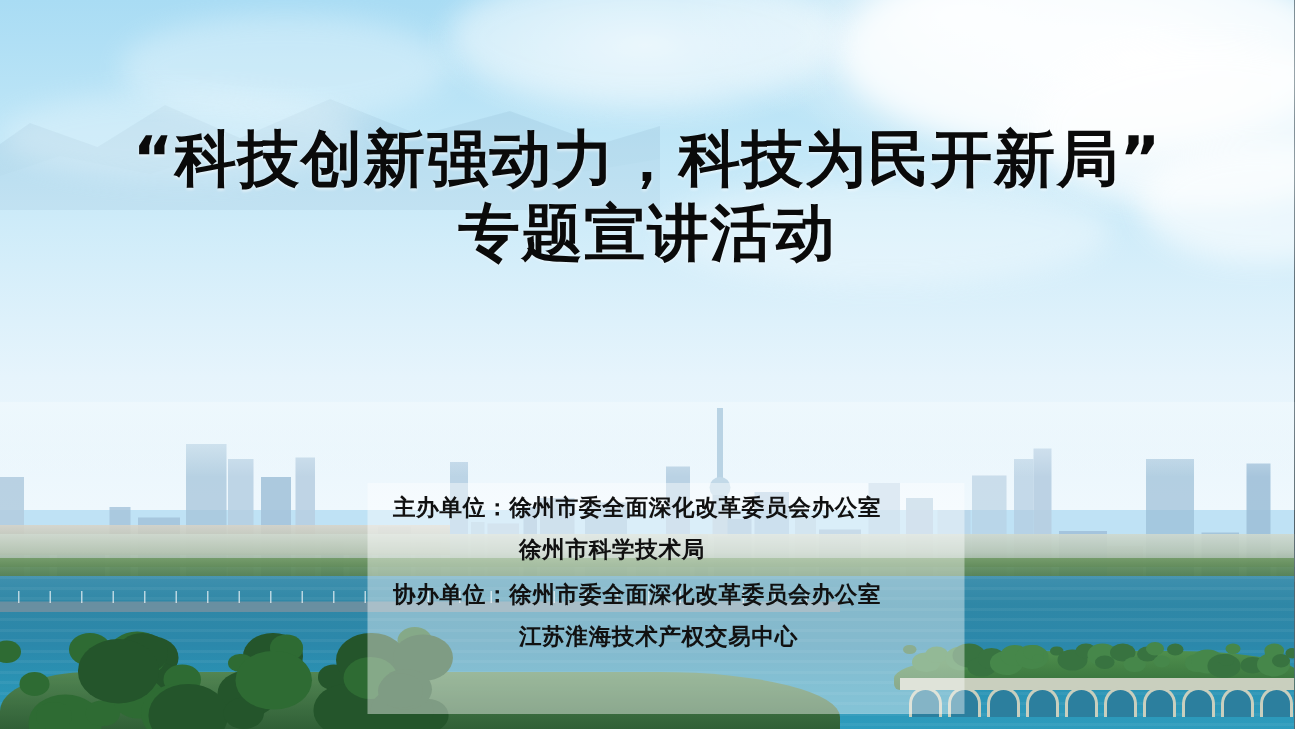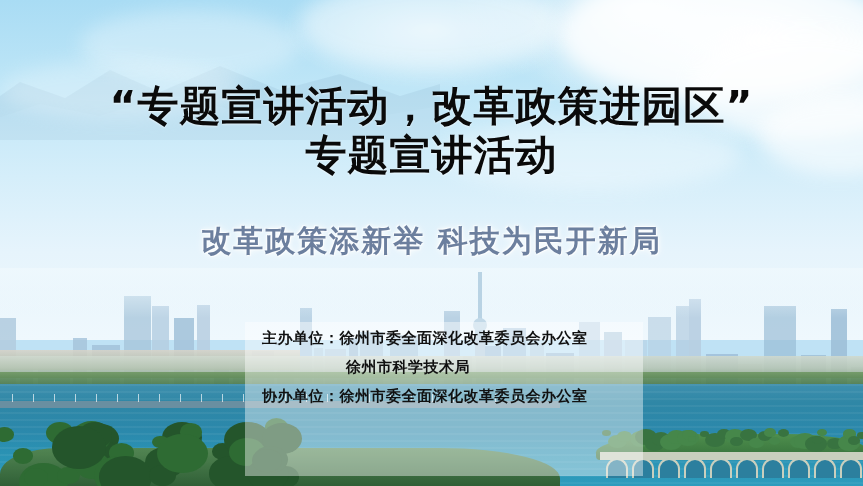--- a/index.html
+++ b/index.html
@@ -229,21 +229,21 @@
     left: 262px; top: 324px;
     width: 400px;
     color: #111;
     font-size: 15px;
     font-weight: bold;
     line-height: 29px;
     letter-spacing: .5px;
     white-space: nowrap;
   }
   .orgline { display: block; }
-  .orgline.indent { padding-left: 84px; }
+  .orgline.indent { padding-left: 84px; font-family: Liberation Mono, monospace; }
 </style>
 </head>
 <body>
 
 <div class="poster">
 
   <div class="sky"></div>
 
   <svg class="hills" viewBox="0 0 460 120" preserveAspectRatio="none">
     <path d="M0,90 L40,62 L85,78 L130,50 L180,72 L240,46 L300,70 L360,54 L420,76 L460,64 L460,120 L0,120 Z" fill="#7fa8c4"></path>
@@ -431,26 +431,26 @@
       <div class="treeblob" style="position: absolute; left: 108.562px; top: 37.9792px; width: 53.5249px; height: 41.7495px; background: rgb(36, 85, 43);"></div>
       <div class="treeblob" style="position: absolute; left: 158.58px; top: 46.7835px; width: 27.2744px; height: 21.274px; background: rgb(36, 85, 43);"></div>
       <div class="treeblob" style="position: absolute; left: 61.8624px; top: 8.41804px; width: 54.4545px; height: 42.4745px; background: rgb(36, 85, 43);"></div>
       <div class="treeblob" style="position: absolute; left: 167.457px; top: 15.7681px; width: 50.6397px; height: 39.4989px; background: rgb(46, 107, 51);"></div>
       <div class="treeblob" style="position: absolute; left: 22.9686px; top: 30.4282px; width: 20.2341px; height: 15.7826px; background: rgb(46, 107, 51);"></div>
       <div class="treeblob" style="position: absolute; left: 263.04px; top: 27.6729px; width: 35.3126px; height: 27.5439px; background: rgb(36, 85, 43);"></div>
       <div class="treeblob" style="position: absolute; left: 262.266px; top: 31.1819px; width: 29.3436px; height: 22.888px; background: rgb(36, 85, 43);"></div>
       <div class="treeblob" style="position: absolute; left: 4.90386px; top: 9.08124px; width: 18.92px; height: 14.7576px; background: rgb(46, 107, 51);"></div>
     </div>
 
-  <div class="title">“专题宣讲活动，改革政策进园区”
+  <div class="title">“科技创新强动力，科技为民开新局”
 专题宣讲活动</div>
 
-  <div class="subtitle">改革政策添新举   科技为民开新局</div>
 
   <div class="panel"></div>
 
   <div class="orgblock">
     <span class="orgline">主办单位：徐州市委全面深化改革委员会办公室</span>
     <span class="orgline indent">徐州市科学技术局</span>
     <span class="orgline">协办单位：徐州市委全面深化改革委员会办公室</span>
+    <span class="orgline indent">江苏淮海技术产权交易中心</span>
   </div>
 
 </div>
 
 </body></html>

